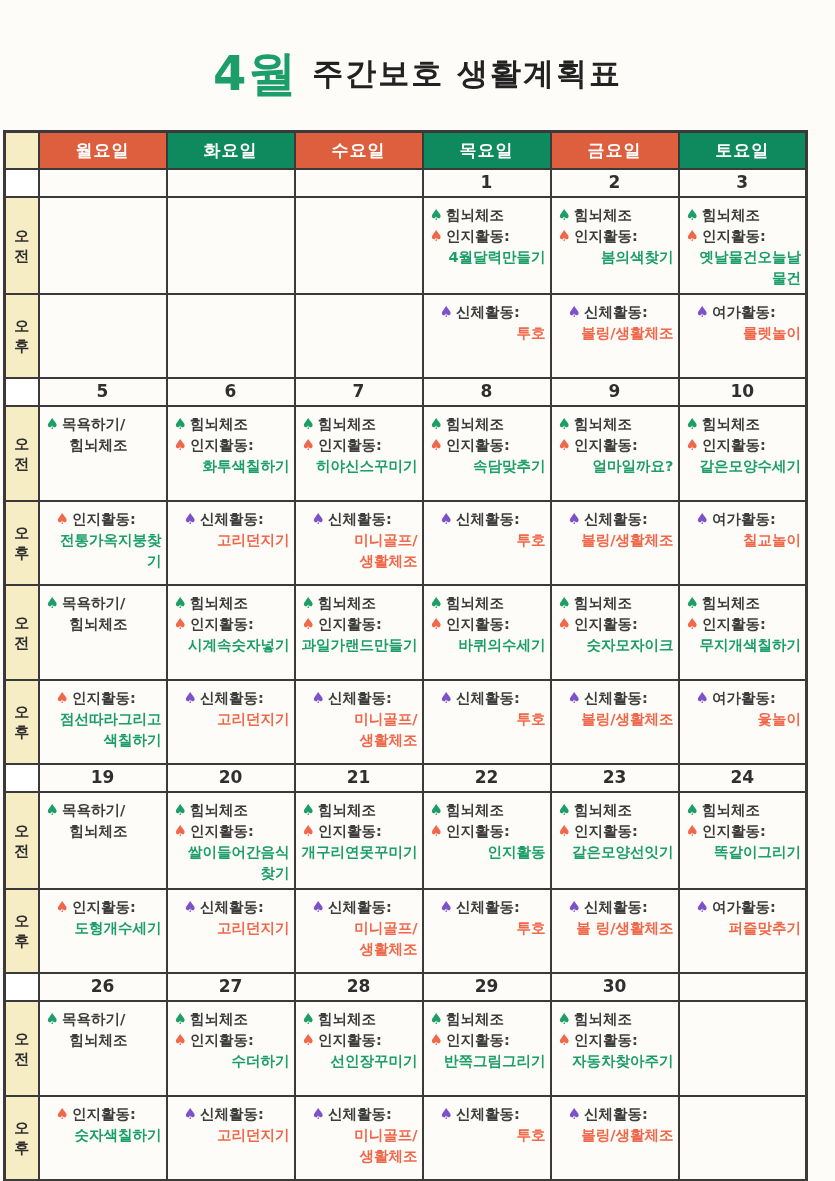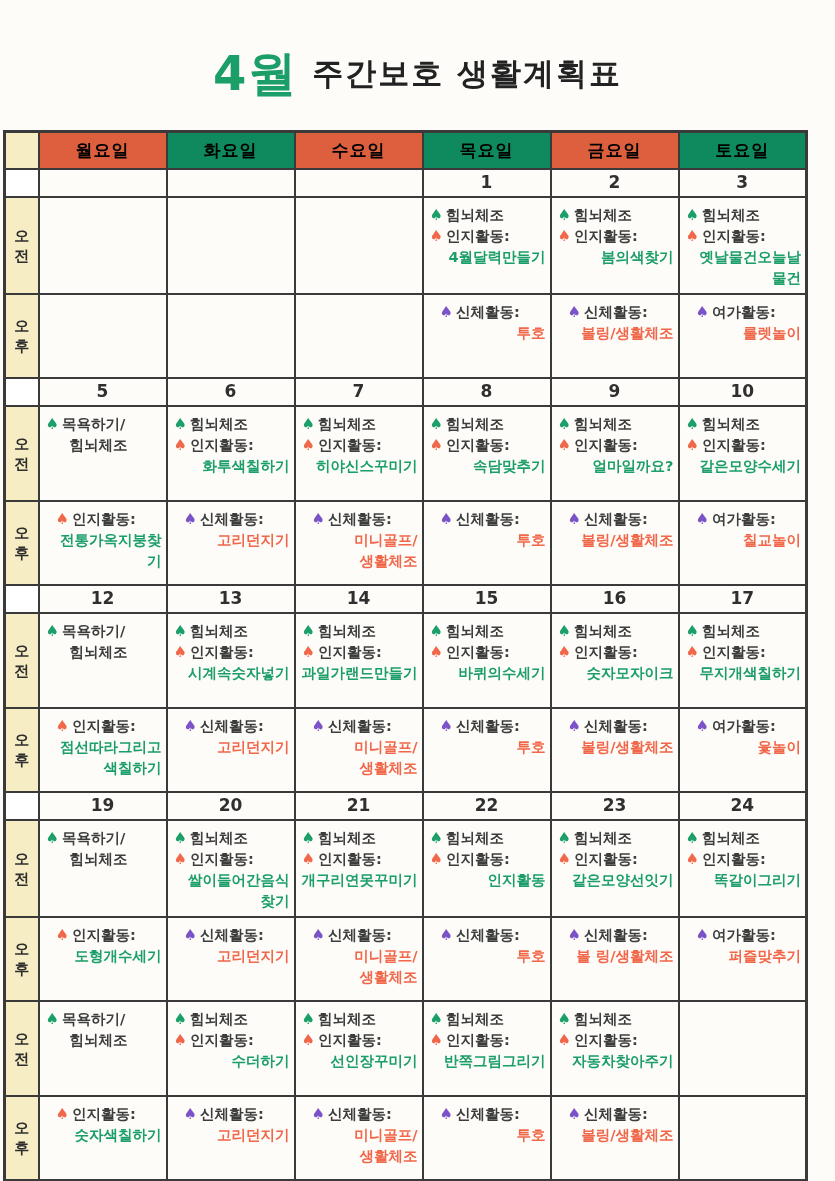--- a/index.html
+++ b/index.html
@@ -16,21 +16,21 @@
   .title .month{ color:var(--green); font-size:48px; font-weight:900; vertical-align:middle;}
   .title .rest{ color:#222; font-size:31px; font-weight:800; margin-left:14px; vertical-align:middle;}
   table.cal{
     width:802px; margin-left:3px; border-collapse:collapse; table-layout:fixed;
     border:3px solid var(--border);
   }
   col.c-side{width:34px;}
   col.c-day{width:128px;}
   th,td{ border:2px solid var(--border); vertical-align:top;}
   th.day{
-    color:#000000; font-size:17px; font-weight:800; text-align:center; padding:6px 0; letter-spacing:1px;
+    color:#ffffff; font-size:17px; font-weight:800; text-align:center; padding:6px 0; letter-spacing:1px;
   }
   th.day.orange{ background:var(--header-orange);}
   th.day.green{ background:var(--header-green);}
   td.side-head{ background:var(--cream);}
   td.side-date{ background:#fff;}
   td.side-period{ background:var(--cream); text-align:center; vertical-align:middle;}
   td.side-period .vchar{
     display:block; color:#2e2e2e; font-size:15px; font-weight:800; line-height:20px;
   }
   td.date-cell{
@@ -202,29 +202,20 @@
         </td>
         <td class="sched">
           <div class="line"><span class="spade spade-purple">♠</span><span class="txt-dark">신체활동:</span></div>
           <div class="line center"><span class="txt-orange">볼링/생활체조</span></div>
         </td>
         <td class="sched">
           <div class="line"><span class="spade spade-purple">♠</span><span class="txt-dark">여가활동:</span></div>
           <div class="line center"><span class="txt-orange">칠교놀이</span></div>
         </td>
       </tr>
-      <tr>
-        <td class="side-date"></td>
-        <td class="date-cell">12</td>
-        <td class="date-cell">13</td>
-        <td class="date-cell">14</td>
-        <td class="date-cell">15</td>
-        <td class="date-cell">16</td>
-        <td class="date-cell">17</td>
-      </tr>
       <tr class="morning">
         <td class="side-period">
           <span class="vchar">오</span>
           <span class="vchar">전</span>
         </td>
         <td class="sched">
           <div class="line"><span class="spade spade-green">♠</span><span class="txt-dark">목욕하기/</span></div>
           <div class="line cont"><span class="txt-dark">힘뇌체조</span></div>
         </td>
         <td class="sched">
@@ -354,20 +345,29 @@
         </td>
         <td class="sched">
           <div class="line"><span class="spade spade-purple">♠</span><span class="txt-dark">신체활동:</span></div>
           <div class="line center"><span class="txt-orange">볼 링/생활체조</span></div>
         </td>
         <td class="sched">
           <div class="line"><span class="spade spade-purple">♠</span><span class="txt-dark">여가활동:</span></div>
           <div class="line center"><span class="txt-orange">퍼즐맞추기</span></div>
         </td>
       </tr>
+      <tr>
+        <td class="side-date"></td>
+        <td class="date-cell">26</td>
+        <td class="date-cell">27</td>
+        <td class="date-cell">28</td>
+        <td class="date-cell">29</td>
+        <td class="date-cell">30</td>
+        <td class="date-cell"></td>
+      </tr>
       <tr class="morning">
         <td class="side-period">
           <span class="vchar">오</span>
           <span class="vchar">전</span>
         </td>
         <td class="sched">
           <div class="line"><span class="spade spade-green">♠</span><span class="txt-dark">목욕하기/</span></div>
           <div class="line cont"><span class="txt-dark">힘뇌체조</span></div>
         </td>
         <td class="sched">

